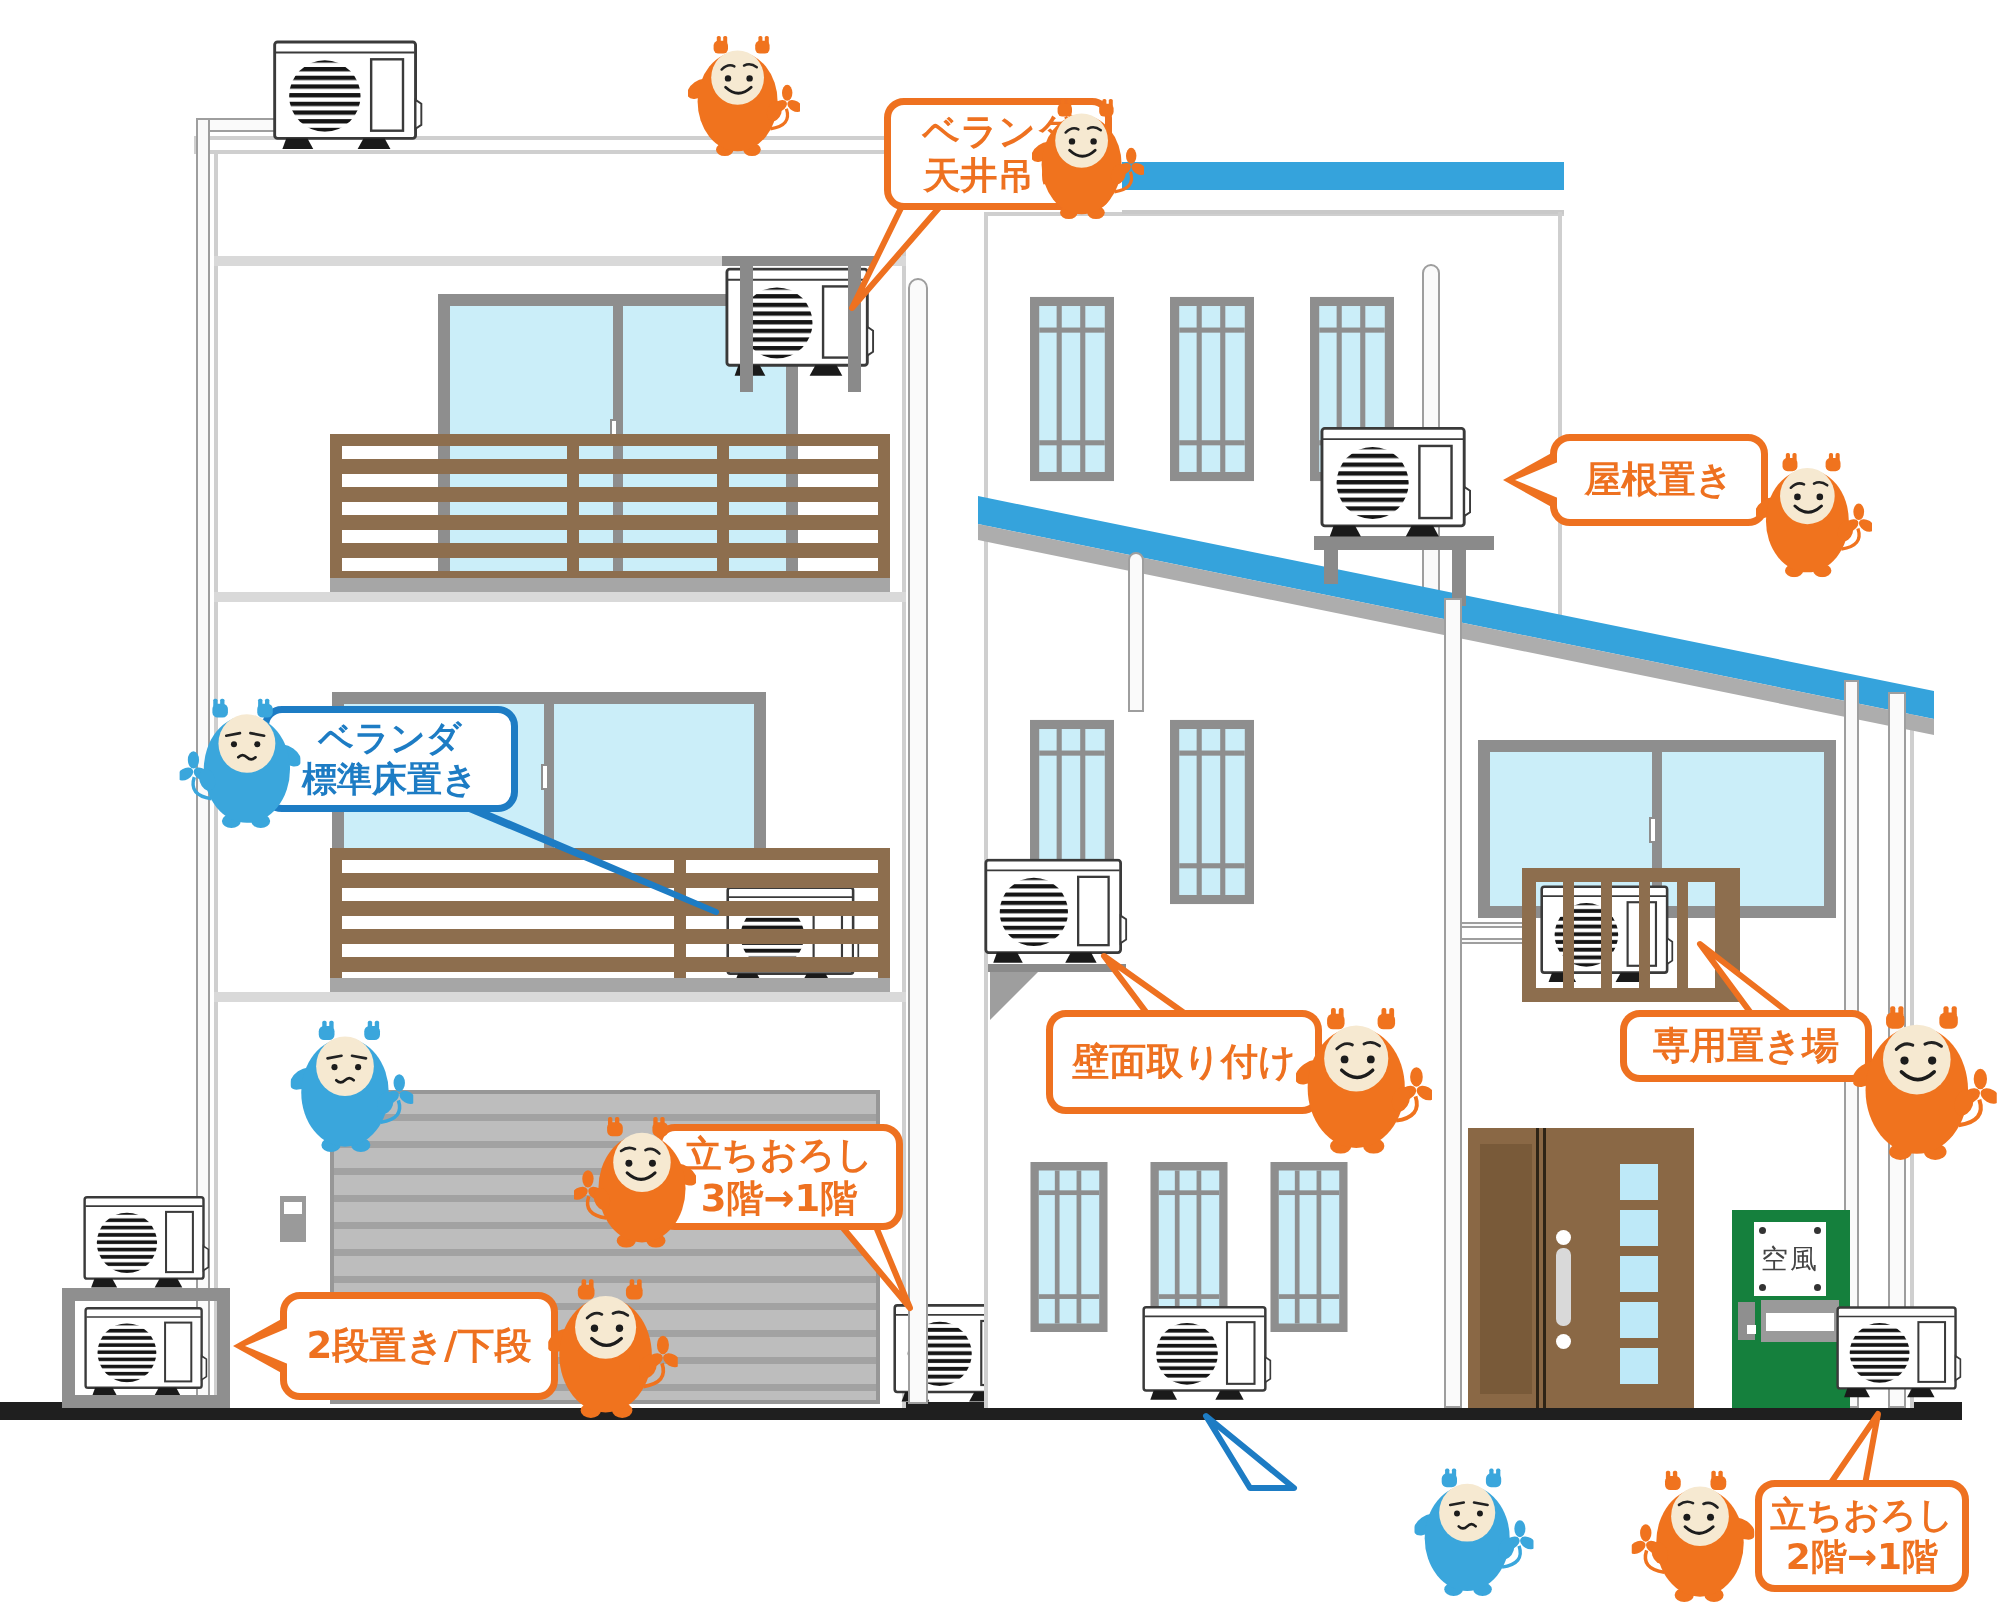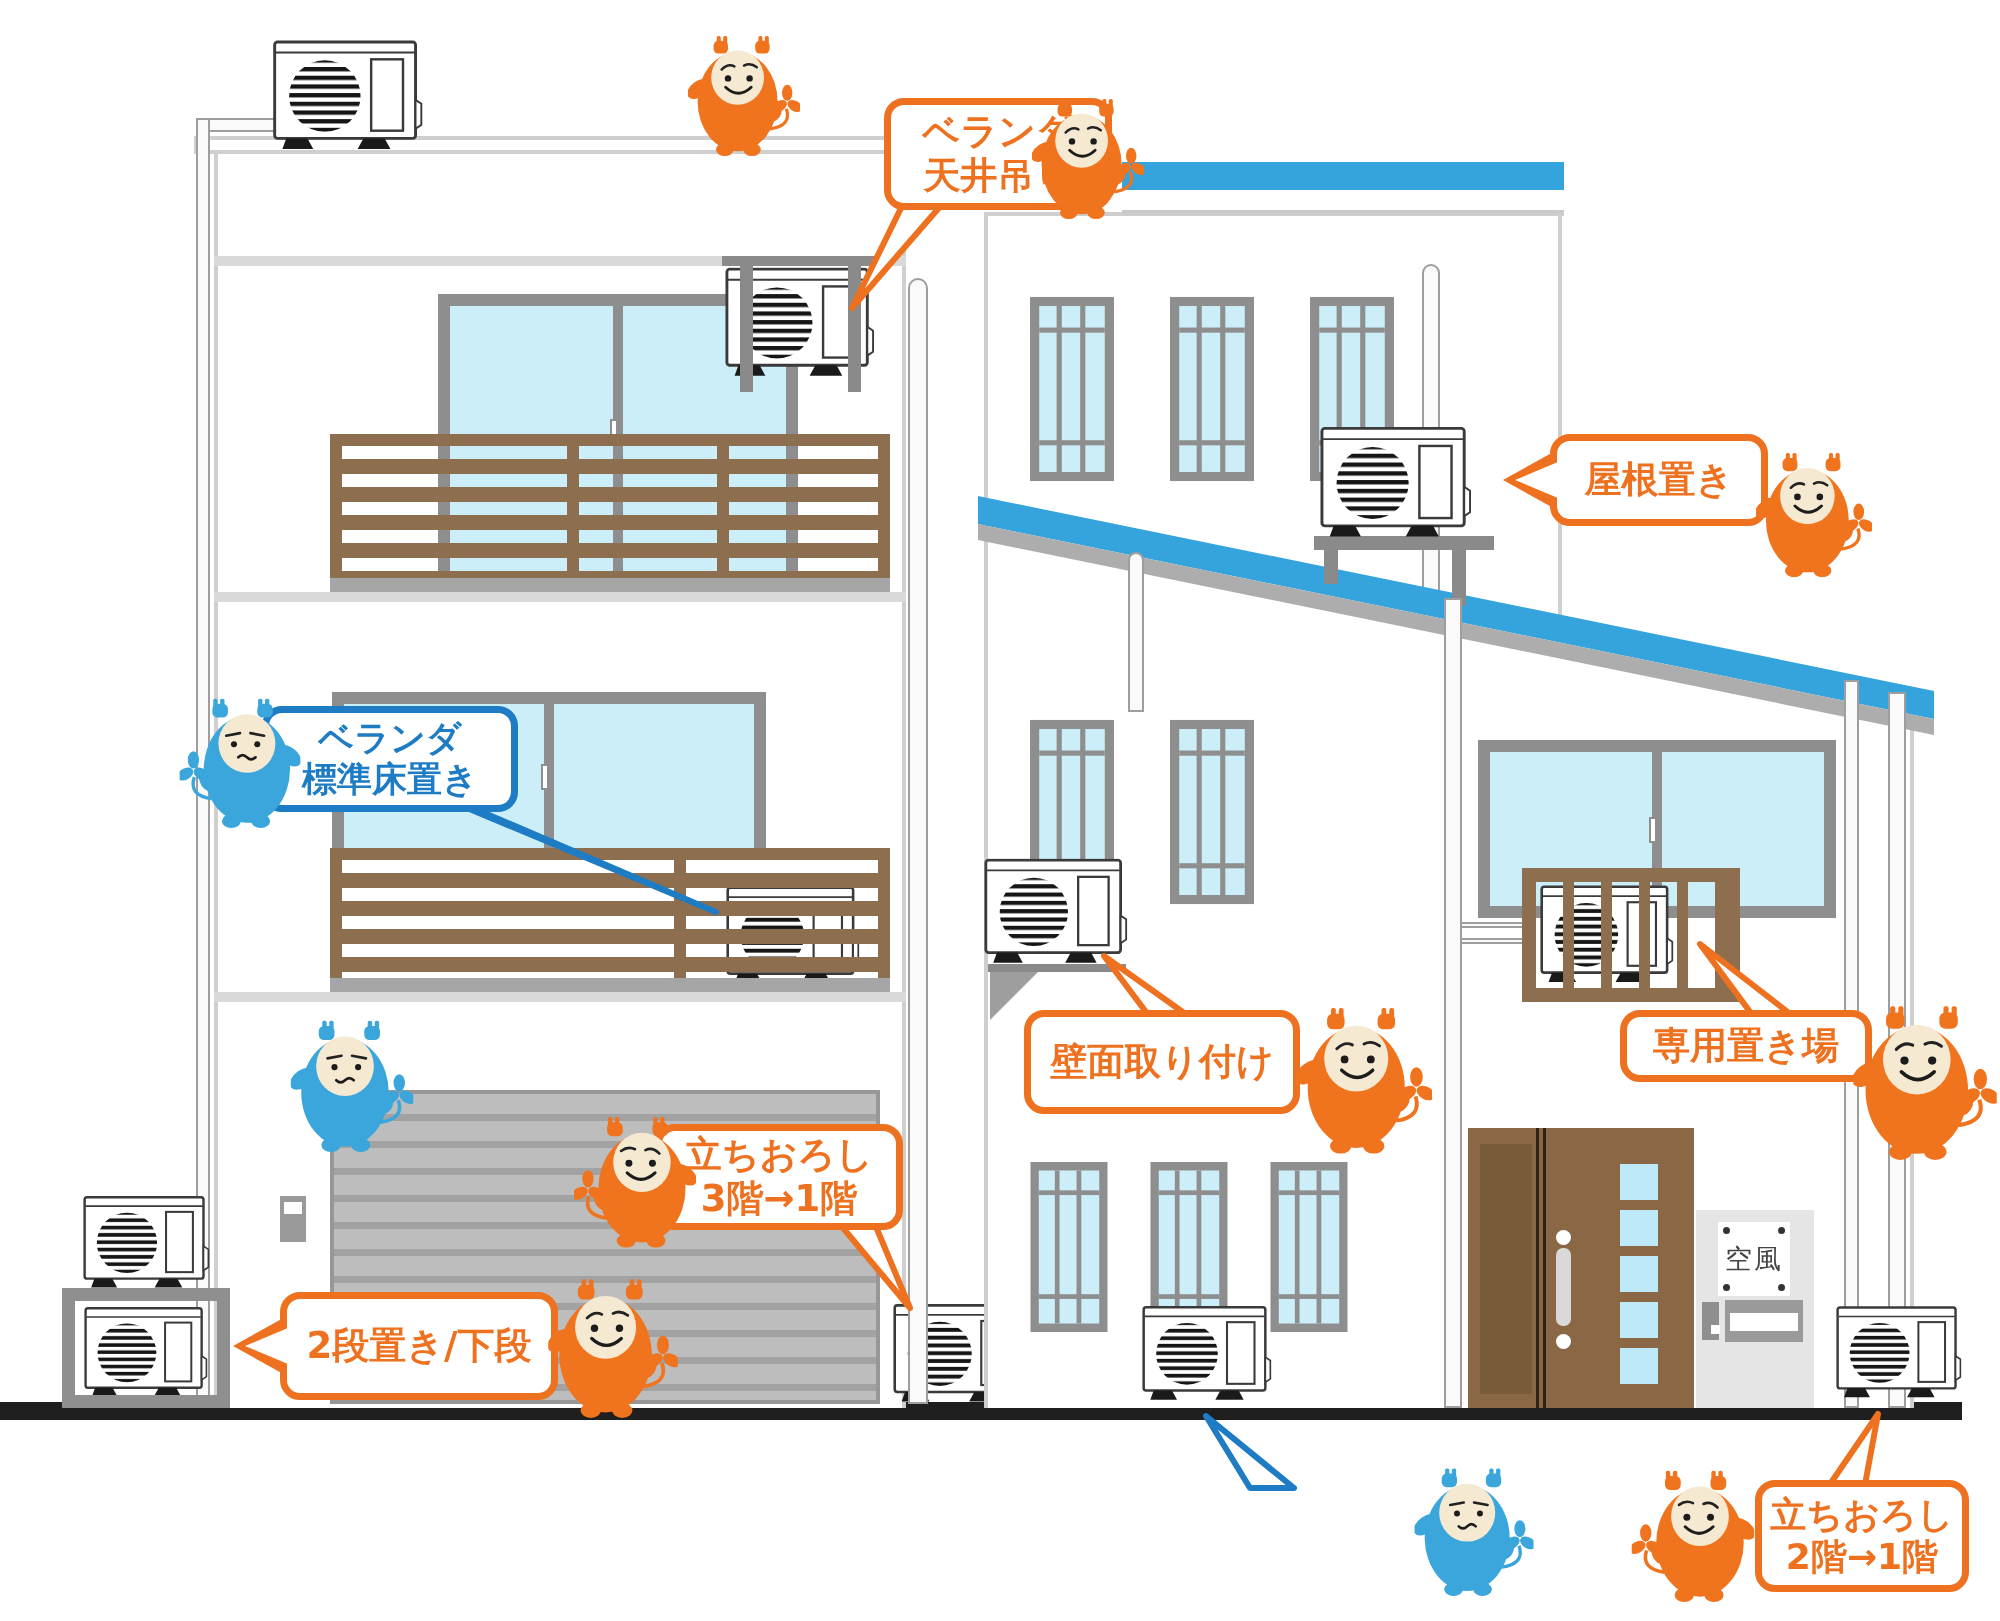--- a/index.html
+++ b/index.html
@@ -42,21 +42,21 @@
   .tailD-w{position:absolute;bottom:-36px;width:0;height:0;
            border-left:19px solid transparent;border-right:19px solid transparent;border-top:44px solid #fff;}
   
   .sp-o{fill:#fff;stroke:#EE7120;stroke-width:6;stroke-linejoin:round;}
   .sp-b{fill:#fff;stroke:#1D7CC4;stroke-width:6;stroke-linejoin:round;}
   
   .mascot{position:absolute;z-index:6;}
   .mascot svg{width:100%;height:100%;display:block;}
   .mascot.flip svg{transform:scaleX(-1);}
   
-  .panel{position:absolute;background:#e5e5e5;}
+  .panel{position:absolute;background:#15803d;margin-left:36px;}
   .sign{position:absolute;background:#fff;display:flex;align-items:center;justify-content:center;
         font-size:27px;color:#444;letter-spacing:2px;}
   .dot{position:absolute;width:7px;height:7px;border-radius:50%;background:#333;}
   .ground{position:absolute;background:#1F1F1F;}
   .bracketbar{position:absolute;background:#8A8A8A;}
   .doorsq{position:absolute;background:#BEE9F8;}
 </style>
 </head>
 <body>
 
@@ -346,21 +346,21 @@
   </div>
   <div class="bubble orange" style="left:655px;top:1124px;width:248px;height:106px;font-size:37px">
     <span>立ちおろし</span>
     <span>3階→1階</span>
   </div>
   <div class="bubble orange" style="left:280px;top:1292px;width:278px;height:108px;font-size:37px">
     <span>2段置き/下段</span>
     <div class="tailL-o"></div>
       <div class="tailL-w"></div>
   </div>
-  <div class="bubble orange" style="left:1024px;top:1010px;width:276px;height:104px;font-size:37px">
+  <div class="bubble orange" style="left:1046px;top:1010px;width:276px;height:104px;font-size:37px">
     <span>壁面取り付け</span>
   </div>
   <div class="bubble orange" style="left:1620px;top:1010px;width:252px;height:72px;font-size:37px">
     <span>専用置き場</span>
   </div>
   <div class="bubble orange" style="left:1755px;top:1480px;width:214px;height:112px;font-size:36px">
     <span>立ちおろし</span>
     <span>2階→1階</span>
   </div>
 

